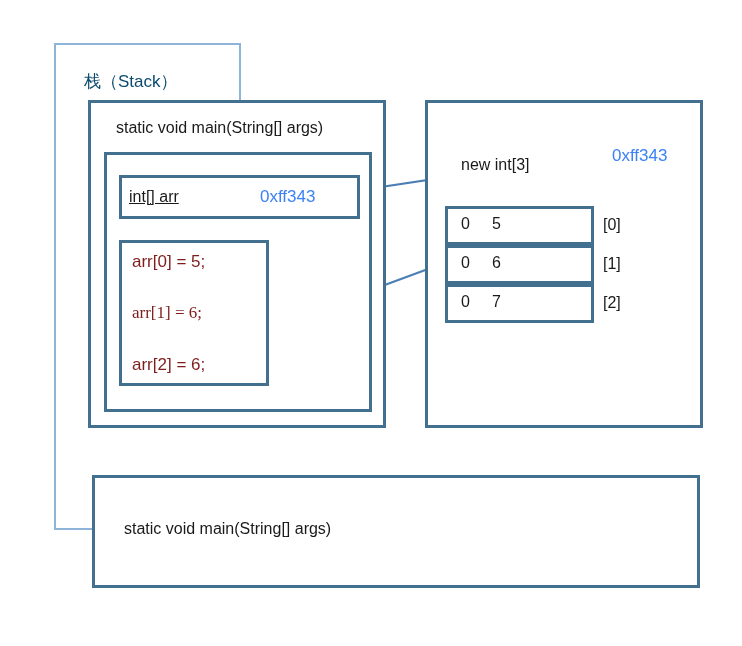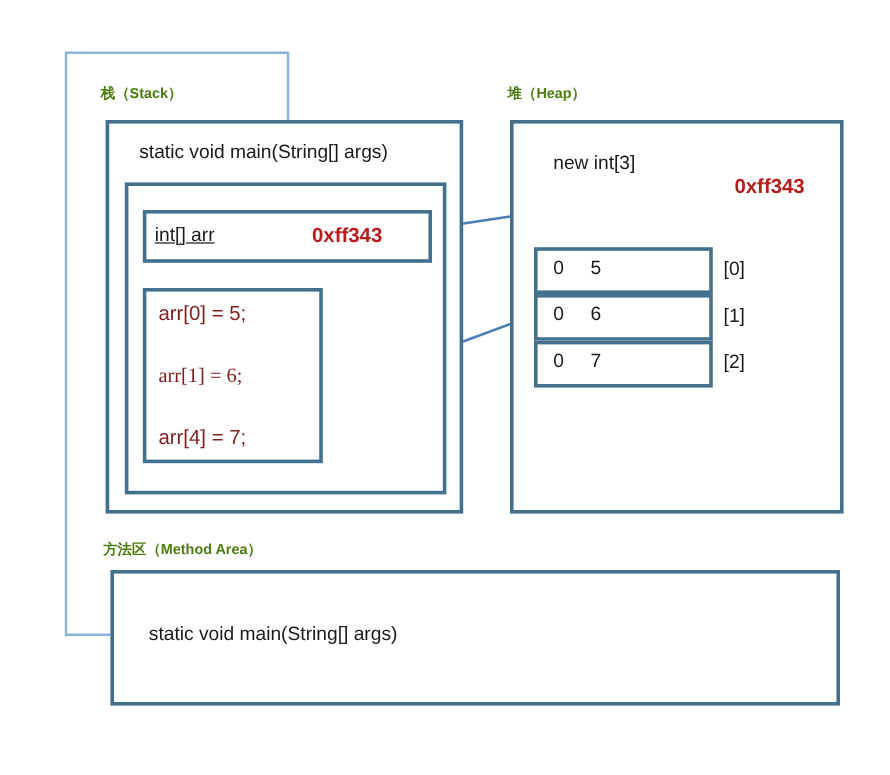--- a/index.html
+++ b/index.html
@@ -21,25 +21,25 @@
   .svg-layer {
     position: absolute;
     left: 0;
     top: 0;
     width: 742px;
     height: 646px;
     pointer-events: none;
   }
   .region-title {
     position: absolute;
-    font-weight: bold;
-    font-size: 12px;
+    font-weight: normal;
+    font-size: 17px;
     letter-spacing: 0px;
     white-space: nowrap;
-    color: #4d7c0f;
+    color: #0c4a6e;
   }
   .region-box {
     position: absolute;
     border: 3px solid #44708F;
     background: #ffffff;
     box-sizing: border-box;
   }
   .inner-box {
     position: absolute;
     border: 3px solid #44708F;
@@ -48,22 +48,22 @@
   }
   .plain-text {
     position: absolute;
     font-size: 16px;
     color: #1a1a1a;
     white-space: nowrap;
   }
   .bold-text {
     position: absolute;
     font-size: 17px;
-    font-weight: bold;
-    color: #b91c1c;
+    font-weight: normal;
+    color: #3b82f6;
     white-space: nowrap;
     text-align: center;
   }
   .code-line {
     position: absolute;
     font-size: 17px;
     color: #7f1d1d;
     white-space: nowrap;
   }
   .cell {
@@ -144,46 +144,44 @@
 
   <div class="inner-box" style="left:119px; top:175px; width:241px; height:44px;">
   </div>
   <div class="plain-text" style="left:129px; top:188px;text-decoration:underline;">int[] arr</div>
   <div class="bold-text" style="left:260px; top:187px;">0xff343</div>
 
   <div class="inner-box" style="left:119px; top:240px; width:150px; height:146px;">
   </div>
   <div class="code-line" style="left:132px; top:252px;">arr[0] = 5;</div>
   <div class="code-line" style="left:132px; top:303px;font-family:Liberation Serif, serif;">arr[1] = 6;</div>
-  <div class="code-line" style="left:132px; top:355px;">arr[4] = 7;</div>
+  <div class="code-line" style="left:132px; top:355px;">arr[2] = 6;</div>
 
-  <div class="region-title" style="left:423px; top:70px;">堆（Heap）</div>
 
   <div class="region-box" style="left:425px; top:100px; width:278px; height:328px;">
   </div>
 
-  <div class="plain-text" style="left:461px; top:128px;">new int[3]</div>
+  <div class="plain-text" style="left:461px; top:156px;">new int[3]</div>
 
   <div class="bold-text" style="left:612px; top:146px;">0xff343</div>
 
   <div class="cell" style="left:445px; top:206px; width:149px; height:39px;"></div>
   <div class="cell-old" style="left:461px; top:215px;">0</div>
   <div class="cell-new" style="left:492px; top:215px;">5</div>
   <div class="idx-label" style="left:603px; top:216px;">[0]</div>
 
   <div class="cell" style="left:445px; top:245px; width:149px; height:39px;"></div>
   <div class="cell-old" style="left:461px; top:254px;">0</div>
   <div class="cell-new" style="left:492px; top:254px;">6</div>
   <div class="idx-label" style="left:603px; top:255px;">[1]</div>
 
   <div class="cell" style="left:445px; top:284px; width:149px; height:39px;"></div>
   <div class="cell-old" style="left:461px; top:293px;">0</div>
   <div class="cell-new" style="left:492px; top:293px;">7</div>
   <div class="idx-label" style="left:603px; top:294px;">[2]</div>
 
-  <div class="region-title" style="left:86px; top:450px;">方法区（Method Area）</div>
 
   <div class="region-box" style="left:92px; top:475px; width:608px; height:113px;">
   </div>
 
   <div class="plain-text" style="left:124px; top:520px;">static void main(String[] args)</div>
 
 </div>
 
 </body></html>

